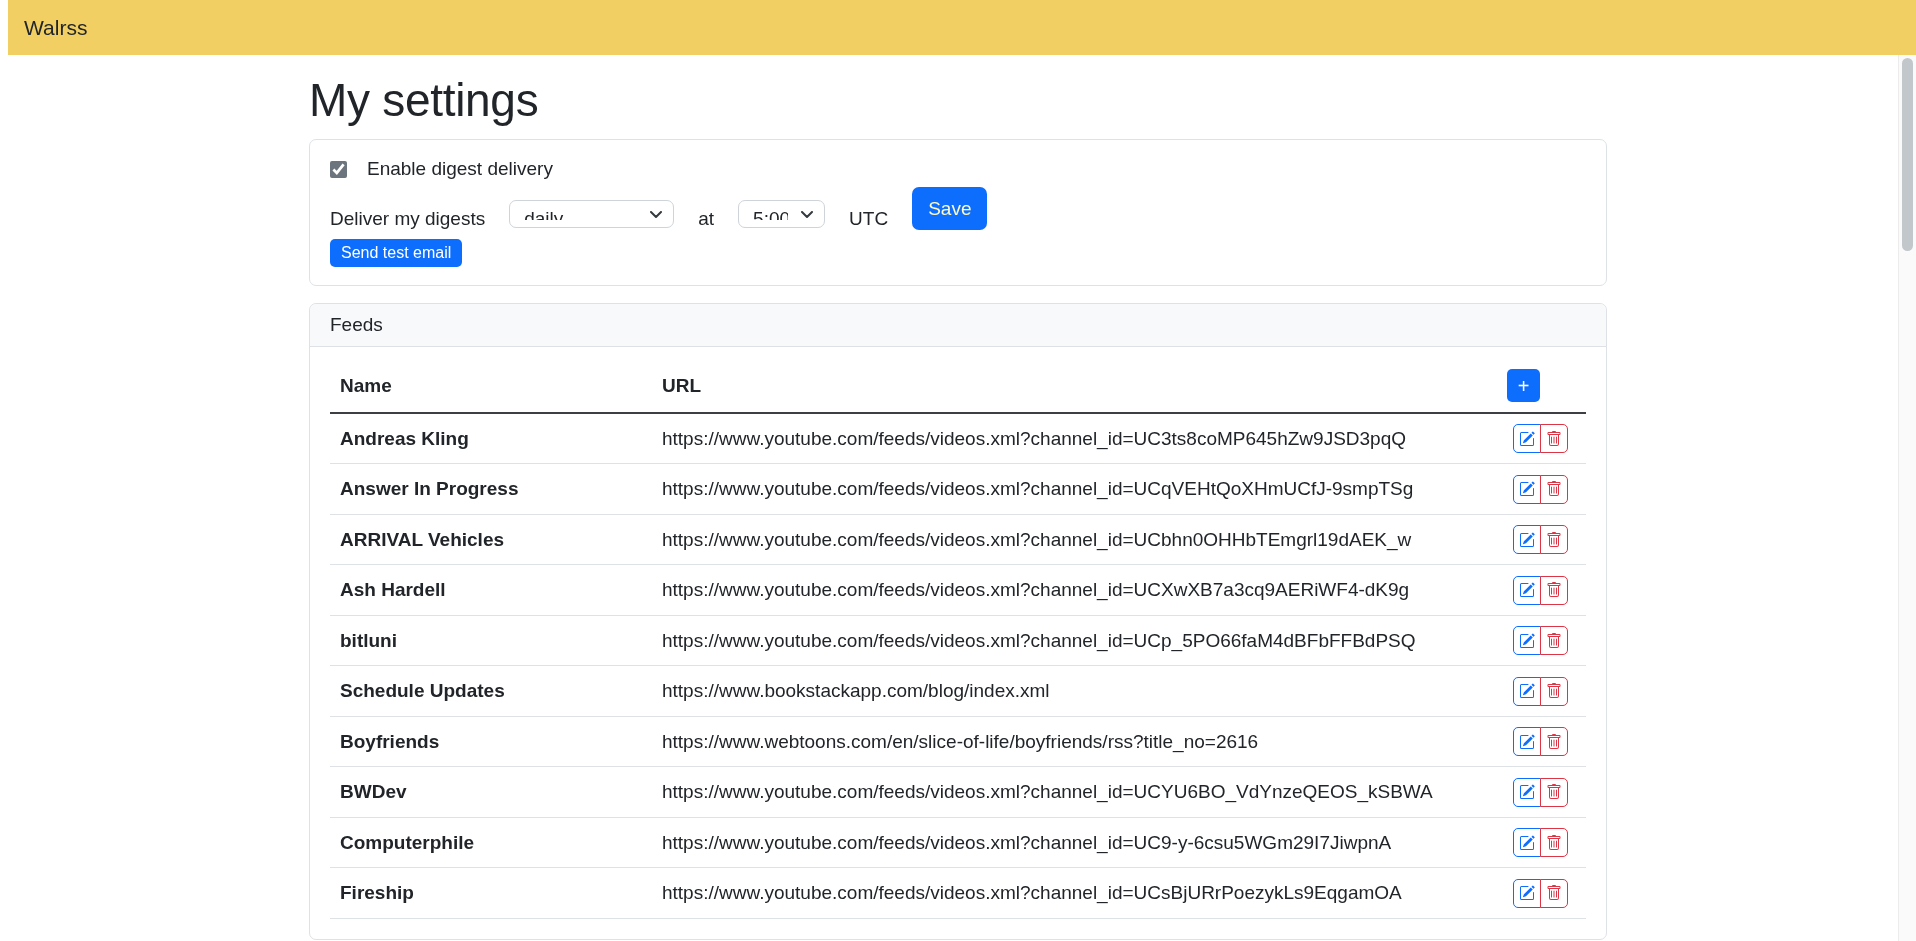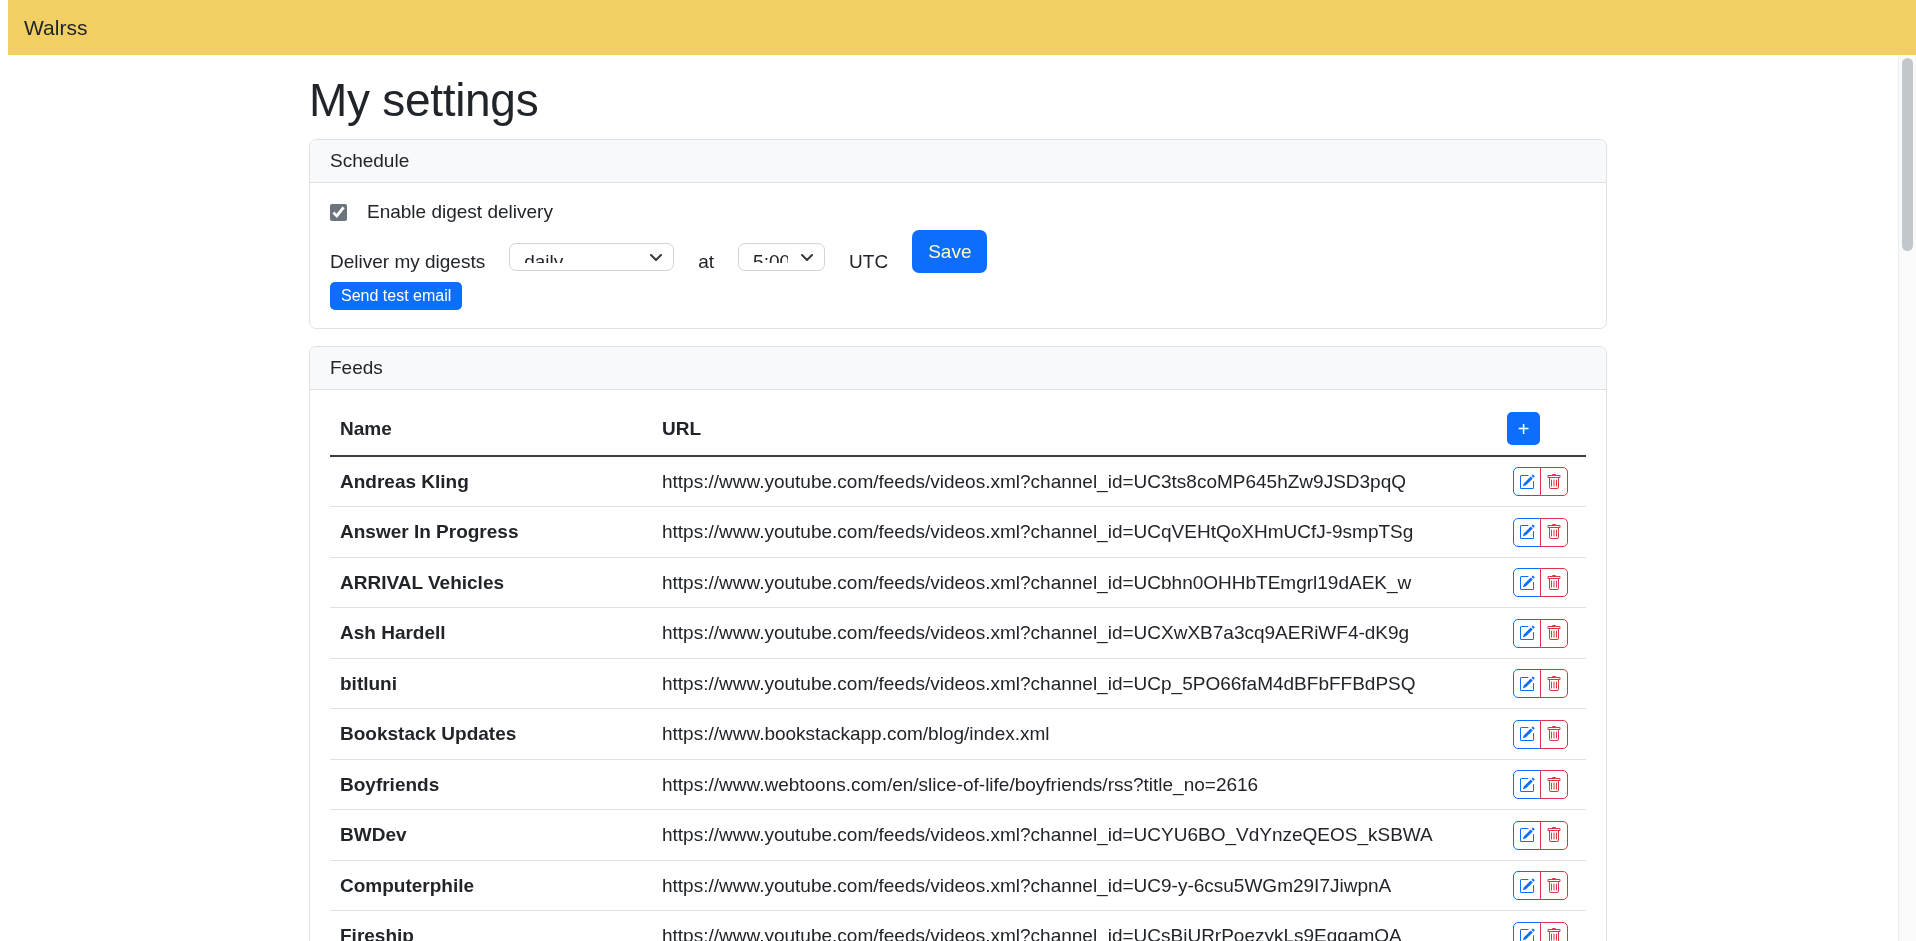--- a/index.html
+++ b/index.html
@@ -69,21 +69,20 @@
 <body>
 
 <nav class="navbar">
   <span class="brand">Walrss</span>
 </nav>
 
 <div class="container">
   <h1 class="page-title">My settings</h1>
 
   <div class="card">
-    <div class="card-header">Schedule</div>
     <div class="card-body">
       <div class="check-row">
         <input type="checkbox" checked="" style="">
         <label>Enable digest delivery</label>
       </div>
       <div class="form-row">
         <span>Deliver my digests</span>
         <span class="select-wrap select-freq">
           <select>
             <option>daily</option>
@@ -220,21 +219,21 @@
                     <svg viewBox="0 0 16 16">
                       <path d="M5.5 5.5A.5.5 0 0 1 6 6v6a.5.5 0 0 1-1 0V6a.5.5 0 0 1 .5-.5zm2.5 0a.5.5 0 0 1 .5.5v6a.5.5 0 0 1-1 0V6a.5.5 0 0 1 .5-.5zm3 .5a.5.5 0 0 0-1 0v6a.5.5 0 0 0 1 0V6z"></path>
                       <path d="M14.5 3a1 1 0 0 1-1 1H13v9a2 2 0 0 1-2 2H5a2 2 0 0 1-2-2V4h-.5a1 1 0 0 1-1-1V2a1 1 0 0 1 1-1H6a1 1 0 0 1 1-1h2a1 1 0 0 1 1 1h3.5a1 1 0 0 1 1 1v1zM4.118 4 4 4.059V13a1 1 0 0 0 1 1h6a1 1 0 0 0 1-1V4.059L11.882 4H4.118zM2.5 3h11V2h-11v1z"></path>
                     </svg>
                   </button>
                 </span>
               </td>
             </tr>
 
             <tr>
-              <td class="cell-name">Bookstack Updates</td>
+              <td class="cell-name">Schedule Updates</td>
               <td class="cell-url">https://www.bookstackapp.com/blog/index.xml</td>
               <td class="cell-actions">
                 <span class="action-group">
                   <button class="icon-btn edit">
                     <svg viewBox="0 0 16 16">
                       <path d="M15.502 1.94a.5.5 0 0 1 0 .706L14.459 3.69l-2-2L13.502.646a.5.5 0 0 1 .707 0l1.293 1.293zm-1.75 2.456-2-2L4.939 9.21a.5.5 0 0 0-.121.196l-.805 2.414a.25.25 0 0 0 .316.316l2.414-.805a.5.5 0 0 0 .196-.12l6.813-6.814z"></path>
                       <path d="M1 13.5A1.5 1.5 0 0 0 2.5 15h11a1.5 1.5 0 0 0 1.5-1.5v-6a.5.5 0 0 0-1 0v6a.5.5 0 0 1-.5.5h-11a.5.5 0 0 1-.5-.5v-11a.5.5 0 0 1 .5-.5H9a.5.5 0 0 0 0-1H2.5A1.5 1.5 0 0 0 1 2.5v11z"></path>
                     </svg>
                   </button>
                   <button class="icon-btn del">

